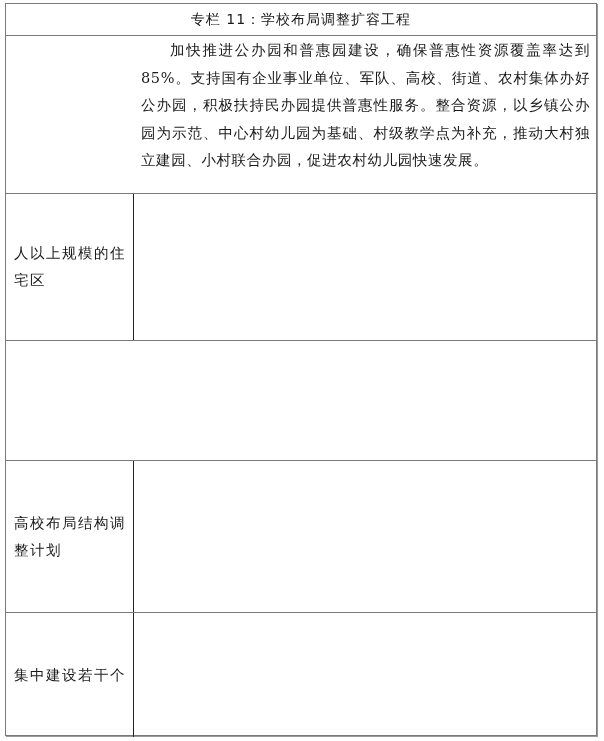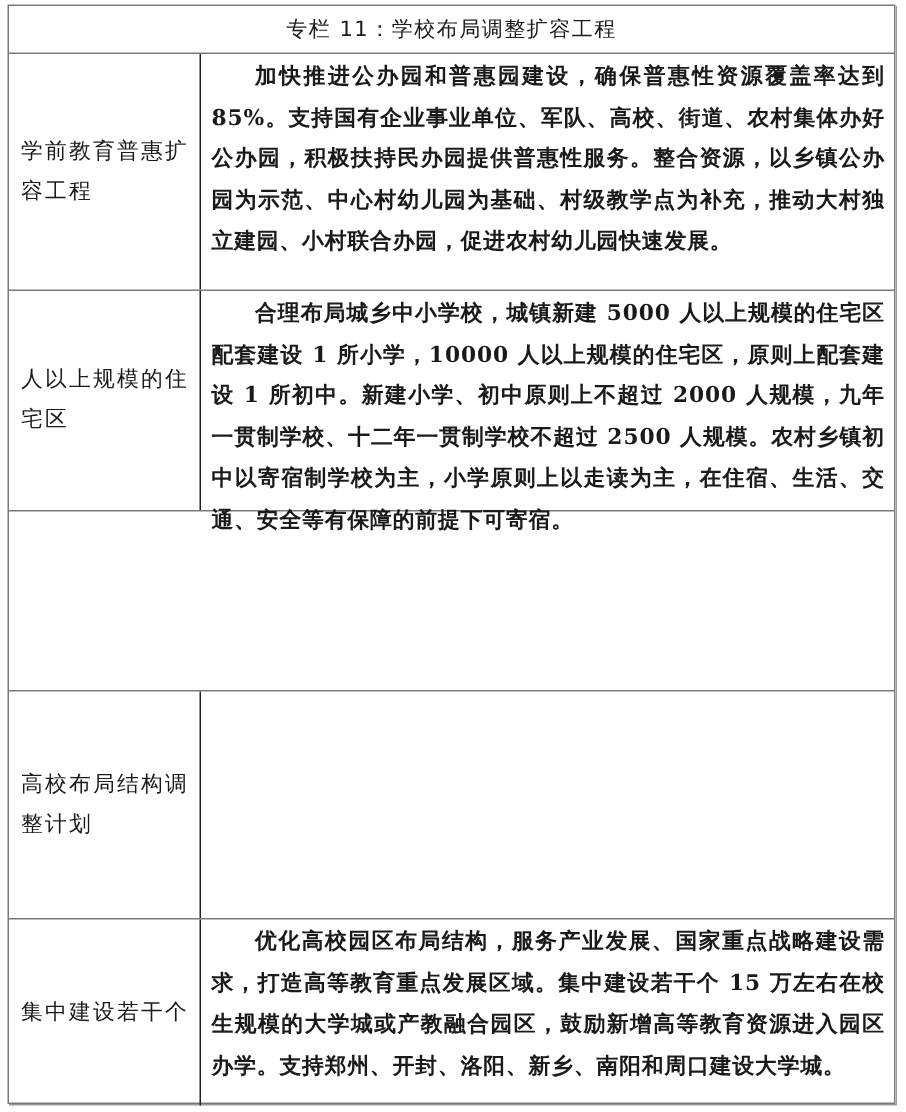--- a/index.html
+++ b/index.html
@@ -25,51 +25,46 @@
     border-right: 1px solid #222; box-sizing: border-box;
     display: flex; align-items: center;
     padding: 0 4px 0 8px;
     font-size: 14.5px; line-height: 27px; letter-spacing: 1.5px;
   }
   .label-cell span { display: block; }
   .content-cell {
     position: absolute; left: 128px; right: 0; top: 0; bottom: 0;
     padding: 1px 6px 0 7px; box-sizing: border-box;
     font-size: 14.5px; line-height: 27.6px; text-align: justify;
-    text-indent: 2em; letter-spacing: 0.6px; font-weight: bold;
+    text-indent: 2em; letter-spacing: 0.6px;
   }
 </style>
 </head>
 <body>
 
 <div class="table-box">
   <div class="header-row">专栏 11：学校布局调整扩容工程</div>
 
   <div class="row" style="top:32px;height:158px;">
-    <div class="label-cell">
-        <span>学前教育普惠扩容工程</span>
-      </div>
     <div class="content-cell">加快推进公办园和普惠园建设，确保普惠性资源覆盖率达到 85%。支持国有企业事业单位、军队、高校、街道、农村集体办好公办园，积极扶持民办园提供普惠性服务。整合资源，以乡镇公办园为示范、中心村幼儿园为基础、村级教学点为补充，推动大村独立建园、小村联合办园，促进农村幼儿园快速发展。</div>
   </div>
 
   <div class="row" style="top:190px;height:147px;">
     <div class="label-cell">
         <span>人以上规模的住宅区</span>
       </div>
-    <div class="content-cell">合理布局城乡中小学校，城镇新建 5000 人以上规模的住宅区配套建设 1 所小学，10000 人以上规模的住宅区，原则上配套建设 1 所初中。新建小学、初中原则上不超过 2000 人规模，九年一贯制学校、十二年一贯制学校不超过 2500 人规模。农村乡镇初中以寄宿制学校为主，小学原则上以走读为主，在住宿、生活、交通、安全等有保障的前提下可寄宿。</div>
   </div>
 
   <div class="row" style="top:337px;height:120px;">
   </div>
 
   <div class="row" style="top:457px;height:152px;">
     <div class="label-cell">
         <span>高校布局结构调整计划</span>
       </div>
   </div>
 
   <div class="row" style="top:609px;height:124px;">
     <div class="label-cell">
         <span>集中建设若干个</span>
       </div>
-    <div class="content-cell">优化高校园区布局结构，服务产业发展、国家重点战略建设需求，打造高等教育重点发展区域。集中建设若干个 15 万左右在校生规模的大学城或产教融合园区，鼓励新增高等教育资源进入园区办学。支持郑州、开封、洛阳、新乡、南阳和周口建设大学城。</div>
   </div>
 </div>
 
 </body></html>

